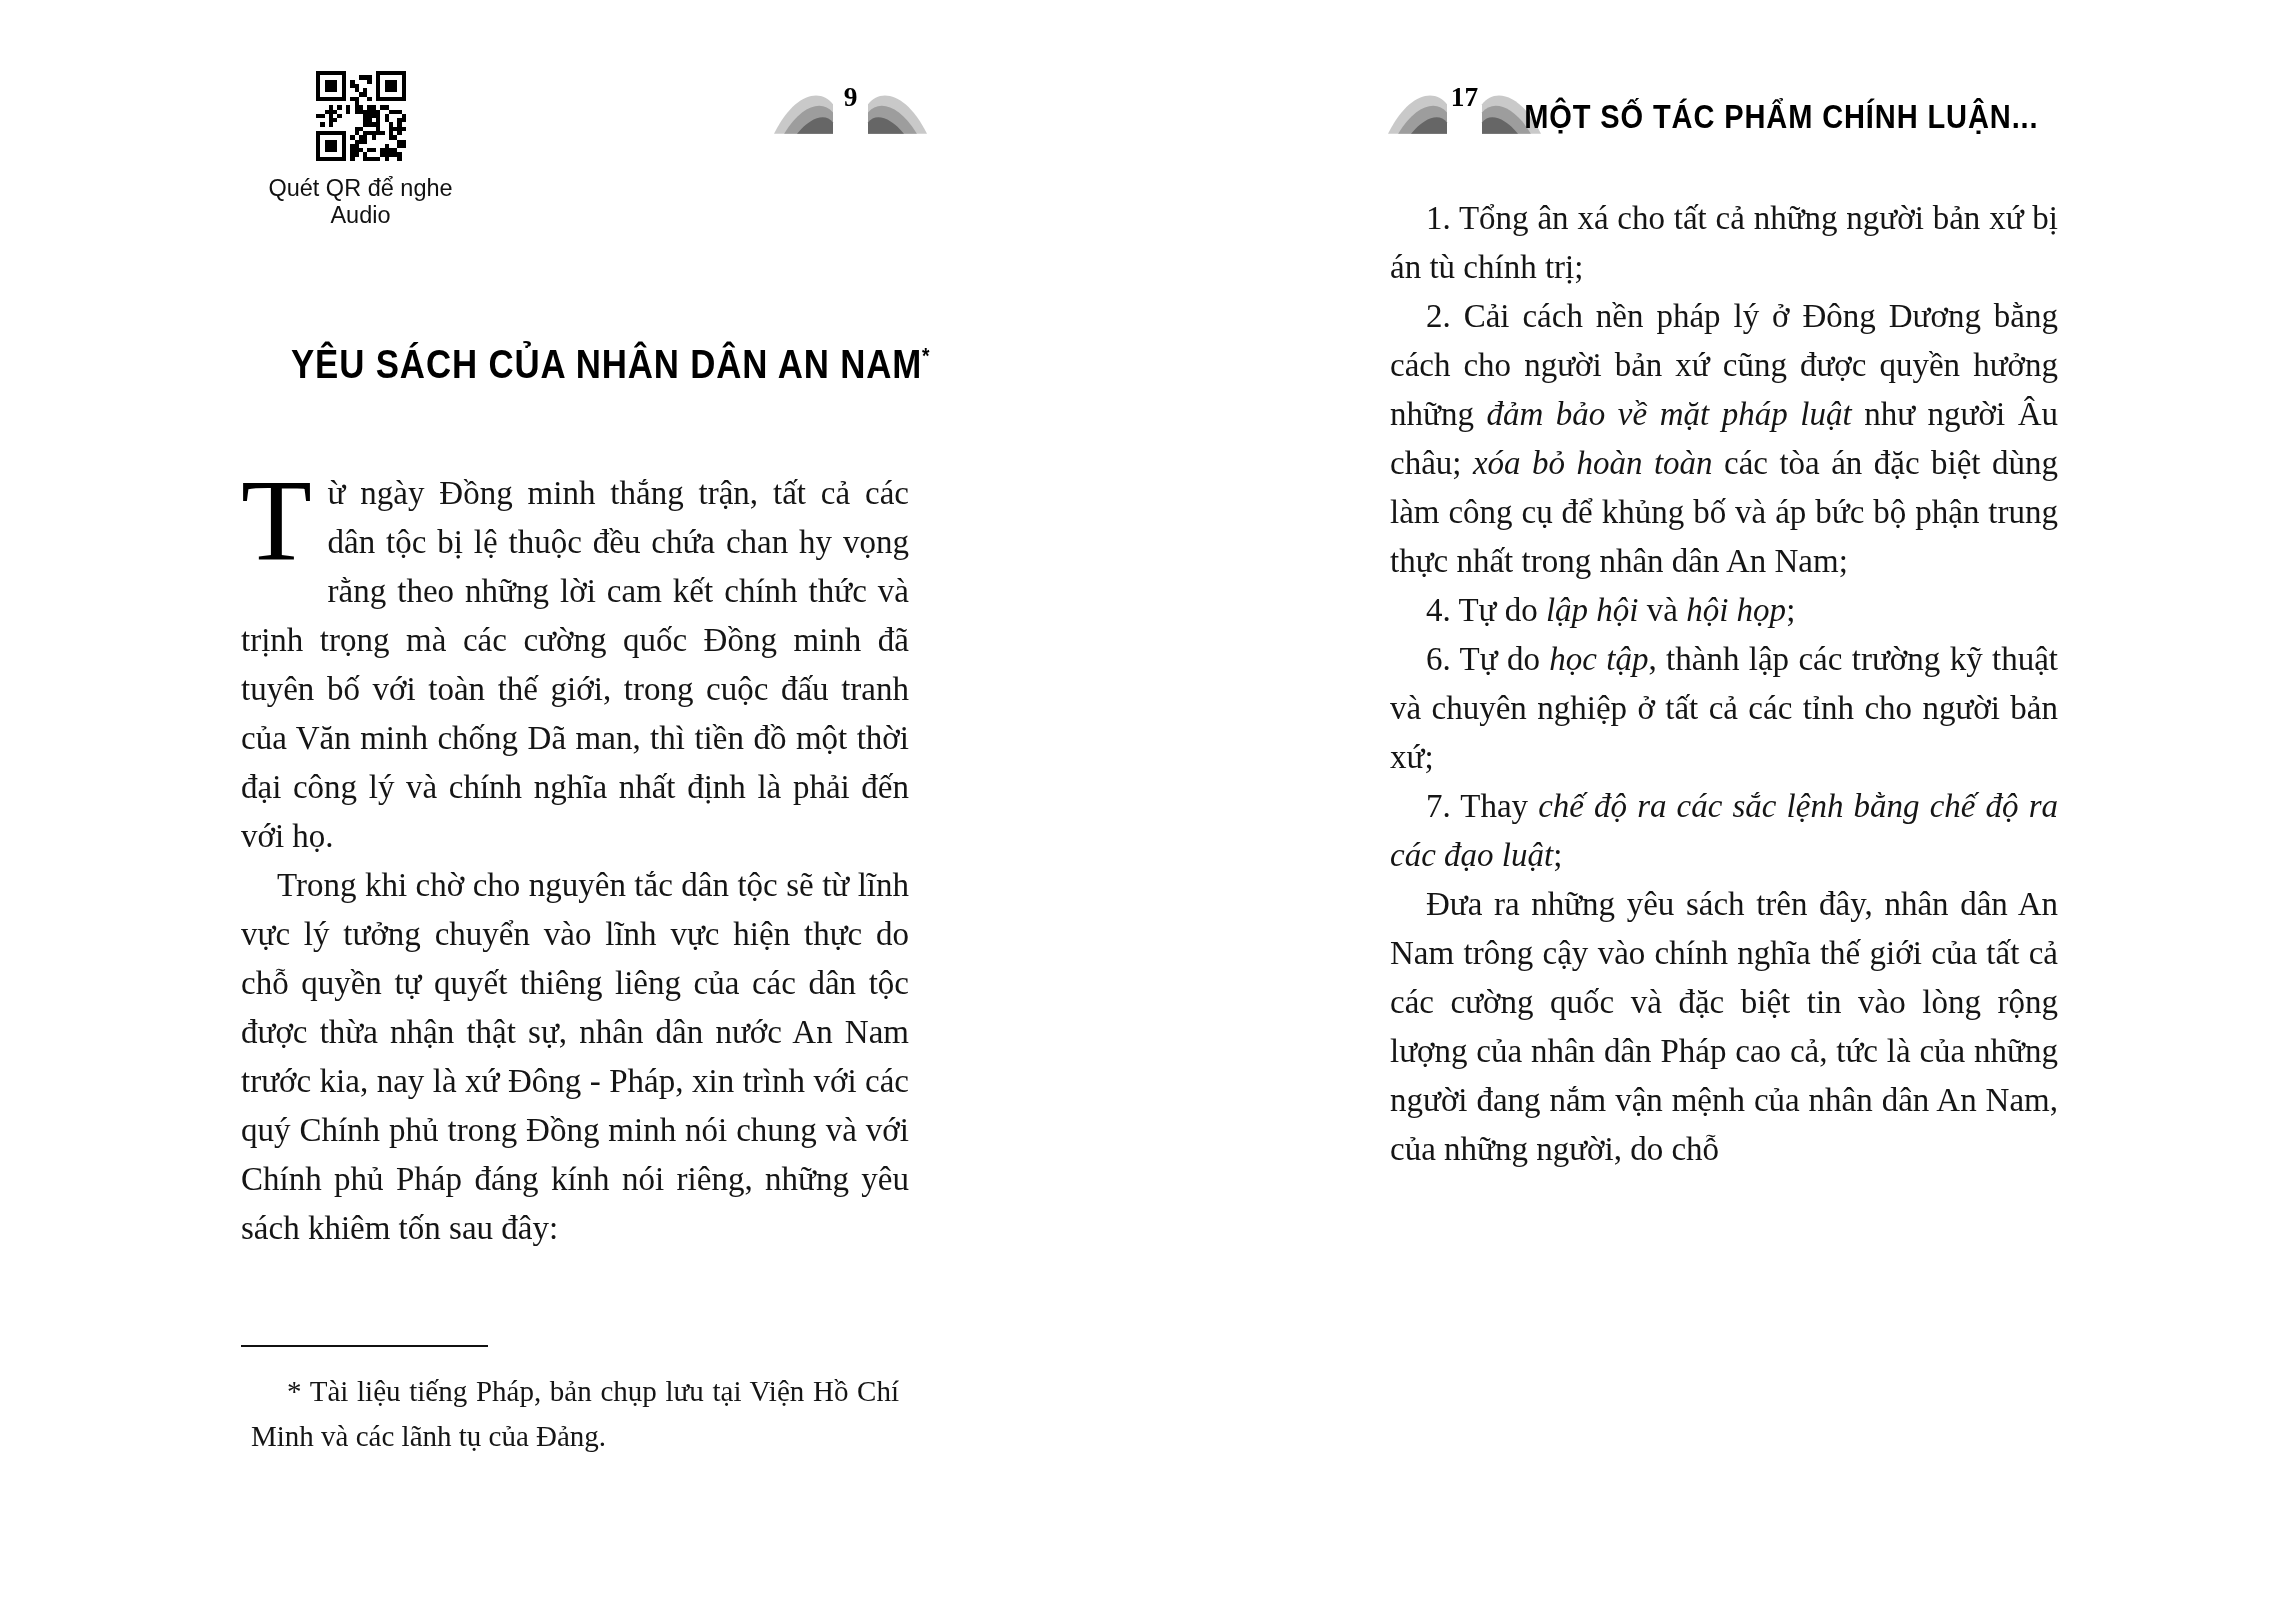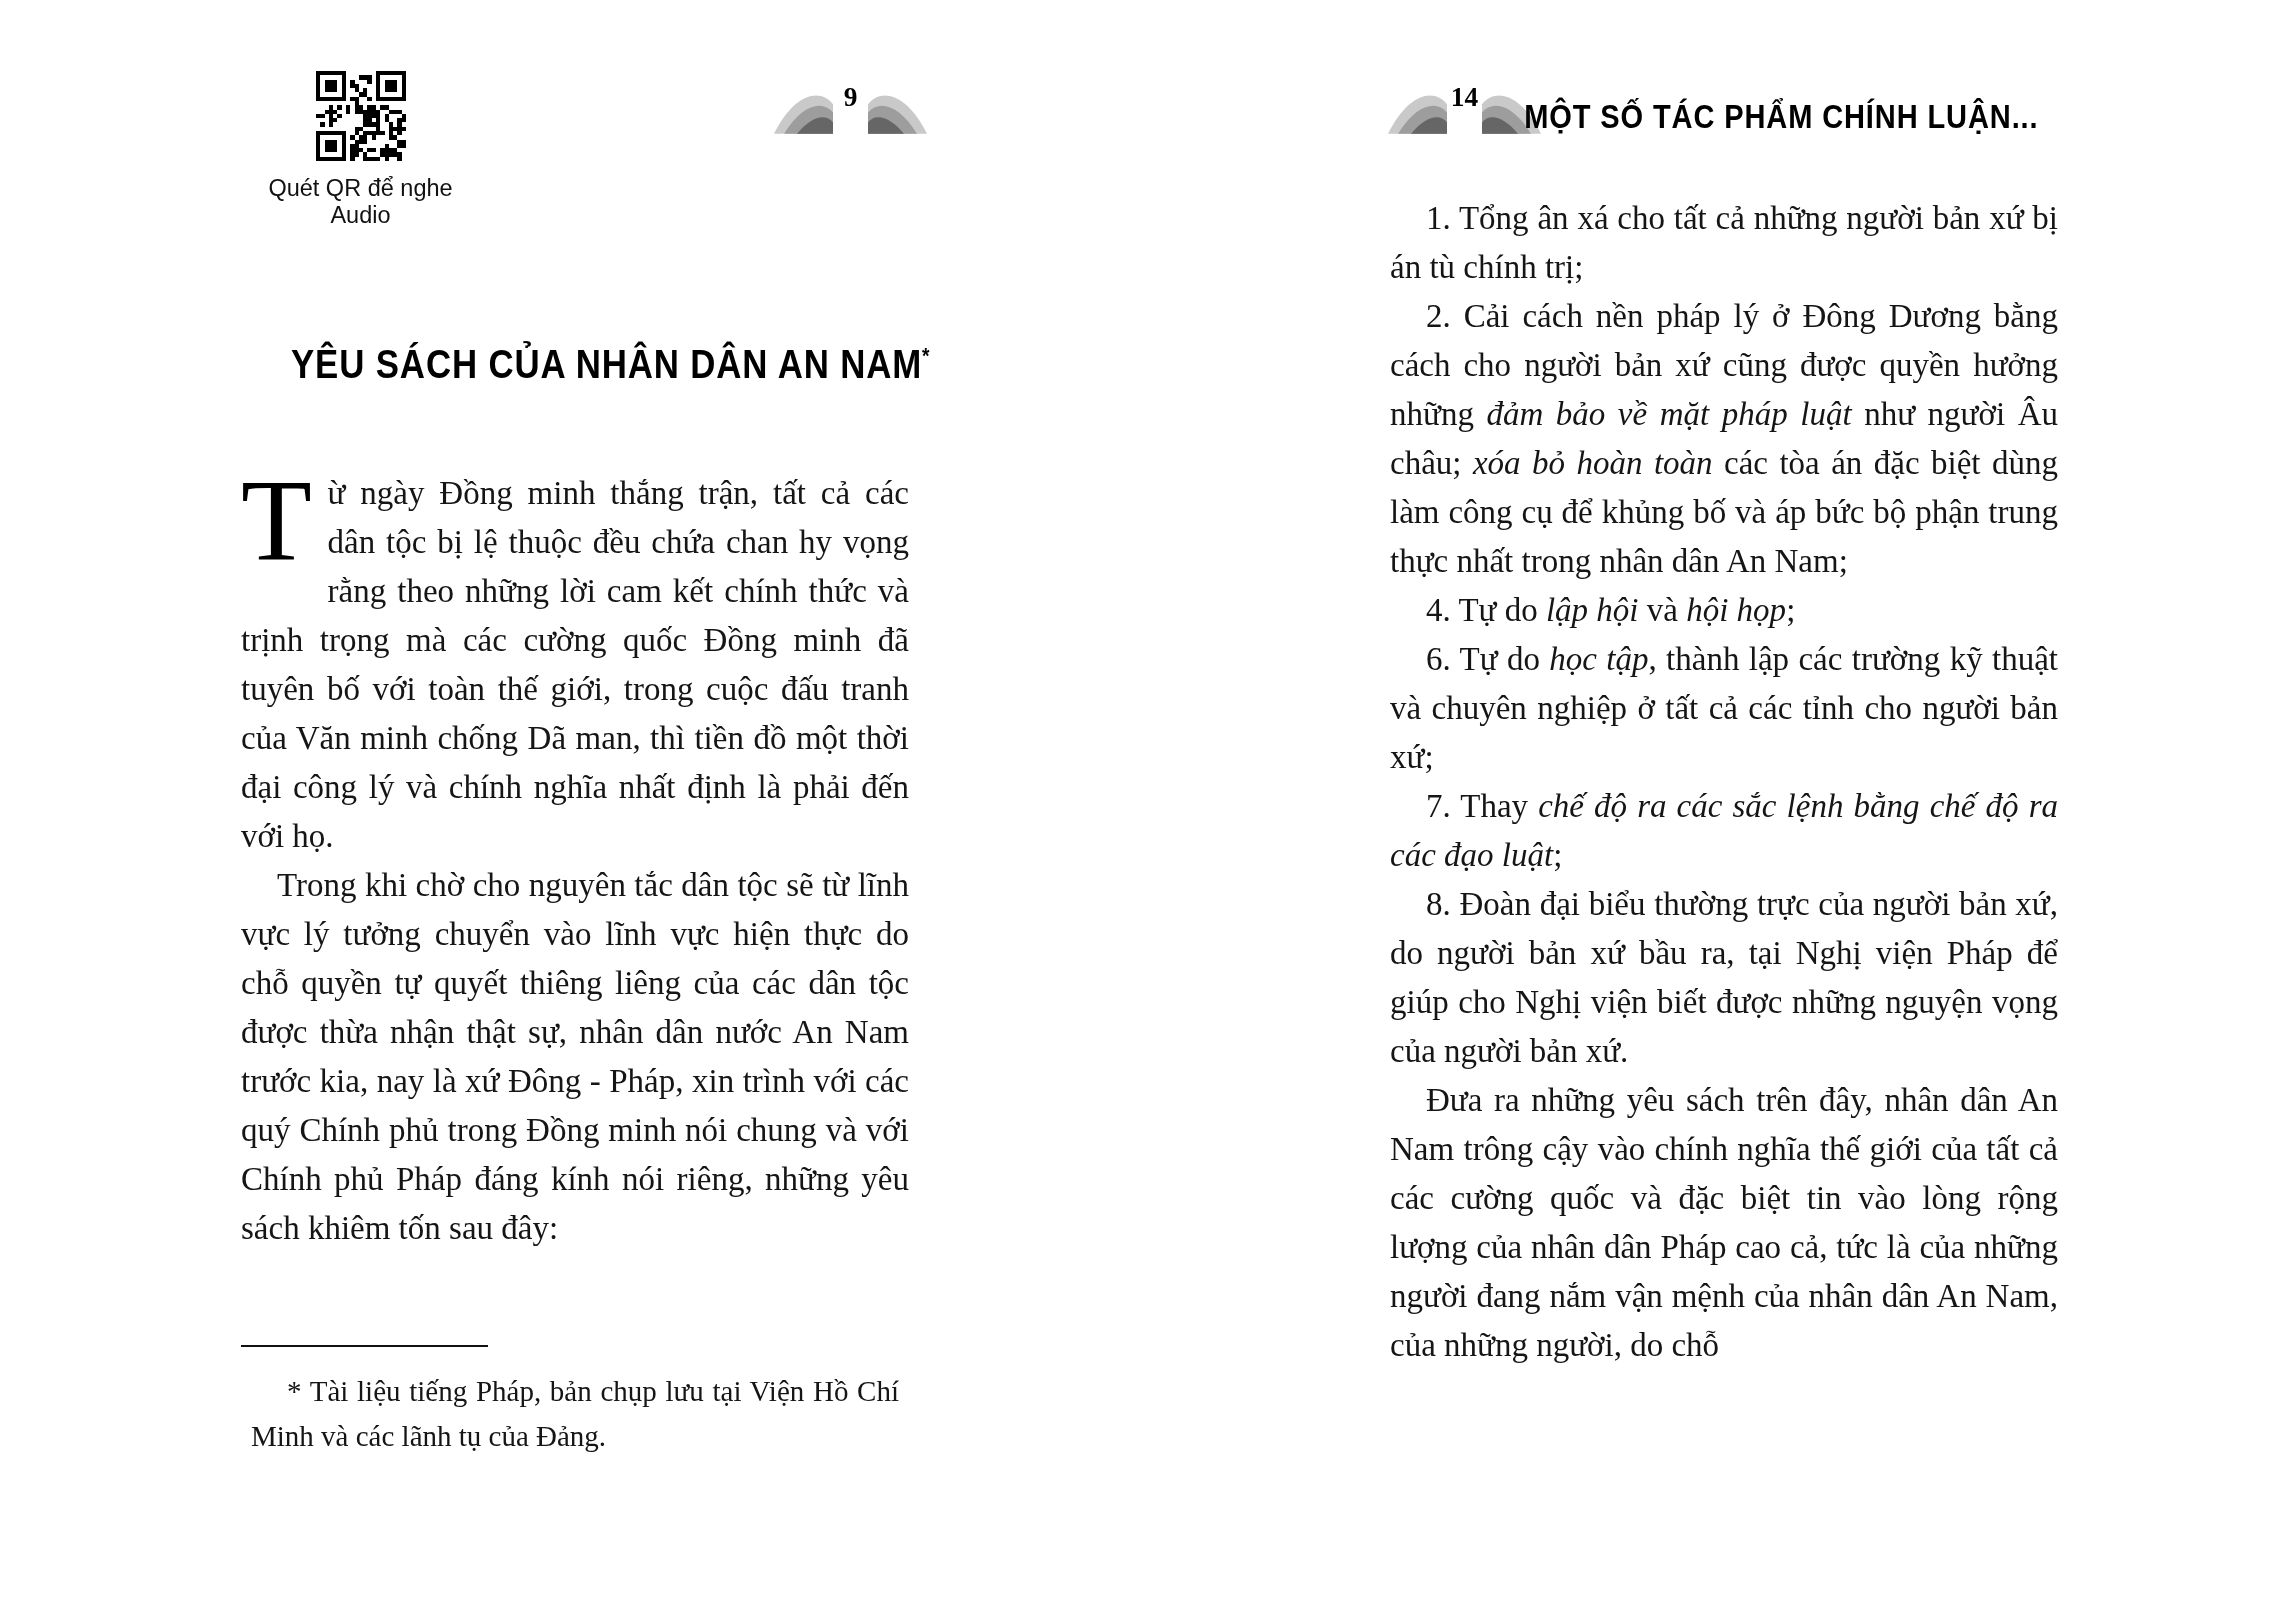--- a/index.html
+++ b/index.html
@@ -303,41 +303,40 @@
     <svg viewBox="0 0 170 64" aria-hidden="true">
       <path d="M2 56 C24 12 52 6 66 24 L66 56 Z" fill="#c9c9c9"></path>
       <path d="M13 56 C32 25 54 19 66 33 L66 56 Z" fill="#9d9d9d"></path>
       <path d="M27 56 C42 38 58 33 66 44 L66 56 Z" fill="#666666"></path>
       <g transform="translate(170,0) scale(-1,1)">
         <path d="M2 56 C24 12 52 6 66 24 L66 56 Z" fill="#c9c9c9"></path>
         <path d="M13 56 C32 25 54 19 66 33 L66 56 Z" fill="#9d9d9d"></path>
         <path d="M27 56 C42 38 58 33 66 44 L66 56 Z" fill="#666666"></path>
       </g>
     </svg>
-    <span class="pagenum">14</span>
+    <span class="pagenum">17</span>
   </div>
 
   <div class="right-title">MỘT SỐ TÁC PHẨM CHÍNH LUẬN...</div>
 
   <div class="left-title">
     <span>YÊU SÁCH CỦA NHÂN DÂN AN NAM</span><sup>*</sup>
   </div>
 
   <div class="body col-left">
       <p class="has-dropcap"><span class="dropcap">T</span><span>ừ ngày Đồng minh thắng trận, tất cả các dân tộc bị lệ thuộc đều chứa chan hy vọng rằng theo những lời cam kết chính thức và trịnh trọng mà các cường quốc Đồng minh đã tuyên bố với toàn thế giới, trong cuộc đấu tranh của Văn minh chống Dã man, thì tiền đồ một thời đại công lý và chính nghĩa nhất định là phải đến với họ.</span></p>
       <p><span>Trong khi chờ cho nguyên tắc dân tộc sẽ từ lĩnh vực lý tưởng chuyển vào lĩnh vực hiện thực do chỗ quyền tự quyết thiêng liêng của các dân tộc được thừa nhận thật sự, nhân dân nước An Nam trước kia, nay là xứ Đông - Pháp, xin trình với các quý Chính phủ trong Đồng minh nói chung và với Chính phủ Pháp đáng kính nói riêng, những yêu sách khiêm tốn sau đây:</span></p>
     </div>
 
   <div class="body col-right">
       <p><span>1. Tổng ân xá cho tất cả những người bản xứ bị án tù chính trị;</span></p>
       <p><span>2. Cải cách nền pháp lý ở Đông Dương bằng cách cho người bản xứ cũng được quyền hưởng những </span><span class="it">đảm bảo về mặt pháp luật</span><span> như người Âu châu; </span><span class="it">xóa bỏ hoàn toàn</span><span> các tòa án đặc biệt dùng làm công cụ để khủng bố và áp bức bộ phận trung thực nhất trong nhân dân An Nam;</span></p>
       <p><span>4. Tự do </span><span class="it">lập hội</span><span> và </span><span class="it">hội họp</span><span>;</span></p>
       <p><span>6. Tự do </span><span class="it">học tập</span><span>, thành lập các trường kỹ thuật và chuyên nghiệp ở tất cả các tỉnh cho người bản xứ;</span></p>
       <p><span>7. Thay </span><span class="it">chế độ ra các sắc lệnh bằng chế độ ra các đạo luật</span><span>;</span></p>
-      <p><span>8. Đoàn đại biểu thường trực của người bản xứ, do người bản xứ bầu ra, tại Nghị viện Pháp để giúp cho Nghị viện biết được những nguyện vọng của người bản xứ.</span></p>
       <p><span>Đưa ra những yêu sách trên đây, nhân dân An Nam trông cậy vào chính nghĩa thế giới của tất cả các cường quốc và đặc biệt tin vào lòng rộng lượng của nhân dân Pháp cao cả, tức là của những người đang nắm vận mệnh của nhân dân An Nam, của những người, do chỗ</span></p>
     </div>
 
   <div class="footnote">
     <div class="footnote-rule"></div>
     <p>* Tài liệu tiếng Pháp, bản chụp lưu tại Viện Hồ Chí Minh và các lãnh tụ của Đảng.</p>
   </div>
 
 </div>
 

